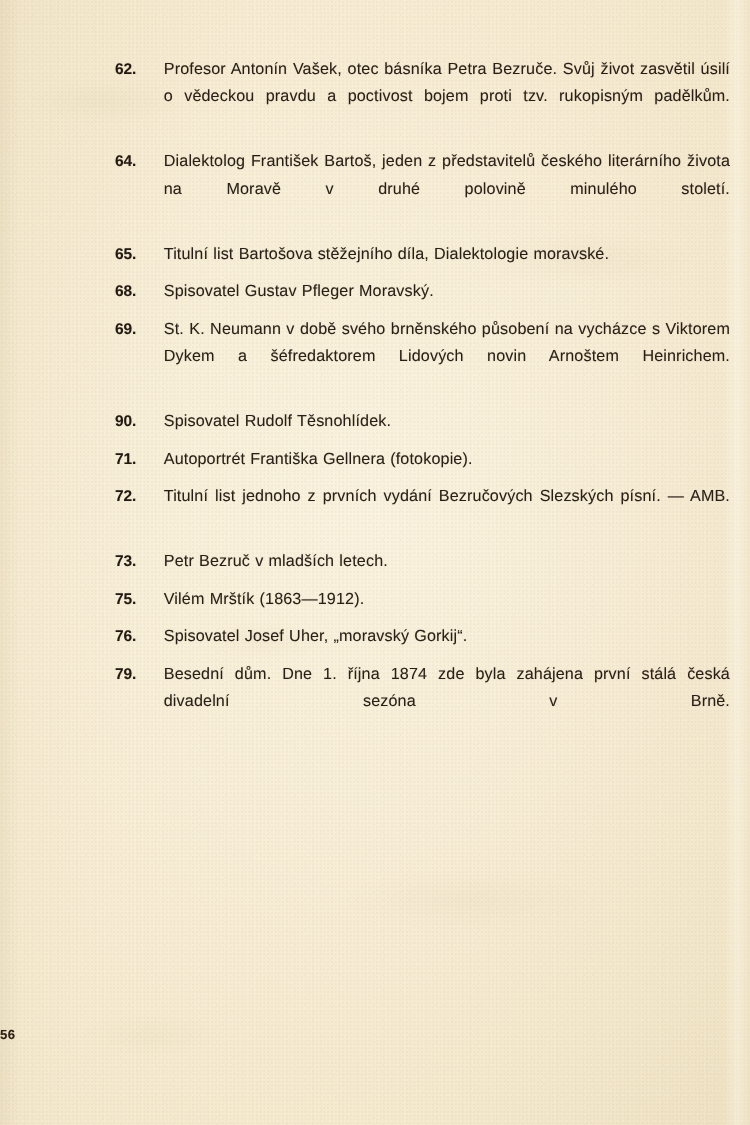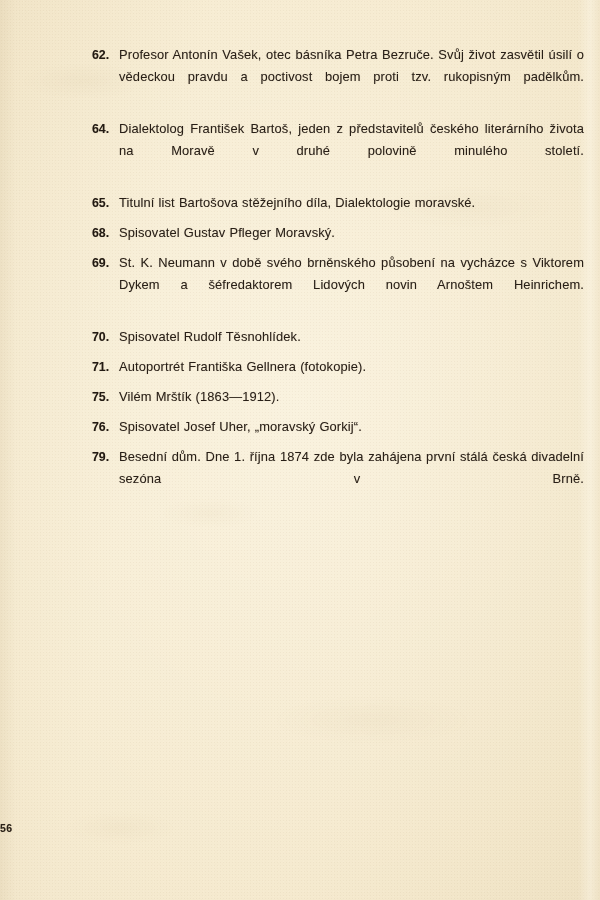--- a/index.html
+++ b/index.html
@@ -93,21 +93,21 @@
     font-weight: bold;
     font-size: 12.4px;
     line-height: 22px;
     color: #221a12;
     letter-spacing: -0.1px;
     white-space: nowrap;
   }
 
   .txt {
     flex: 1 1 auto;
-    margin-left: 10px;
+    margin-left: 22px;
     font-size: 12.9px;
     line-height: 22px;
     color: #281f17;
     text-align: justify;
     text-justify: inter-word;
     letter-spacing: 0.12px;
     word-spacing: 0.4px;
     hyphens: manual;
   }
   
@@ -160,28 +160,36 @@
       </div>
       <div class="entry">
         <div class="num">68.</div>
         <div class="txt single">Spisovatel Gustav Pfleger Moravský.</div>
       </div>
       <div class="entry">
         <div class="num">69.</div>
         <div class="txt">St. K. Neumann v době svého brněnského působení na vycházce s Viktorem Dykem a šéfredaktorem Lidových novin Arnoštem Heinrichem.</div>
       </div>
       <div class="entry">
-        <div class="num">70.</div>
+        <div class="num">90.</div>
         <div class="txt single">Spisovatel Rudolf Těsnohlídek.</div>
       </div>
       <div class="entry">
         <div class="num">71.</div>
         <div class="txt single">Autoportrét Františka Gellnera (fotokopie).</div>
       </div>
       <div class="entry">
+        <div class="num">72.</div>
+        <div class="txt">Titulní list jednoho z prvních vydání Bezručových Slezských písní. — AMB.</div>
+      </div>
+      <div class="entry">
+        <div class="num">73.</div>
+        <div class="txt single">Petr Bezruč v mladších letech.</div>
+      </div>
+      <div class="entry">
         <div class="num">75.</div>
         <div class="txt single">Vilém Mrštík (1863—1912).</div>
       </div>
       <div class="entry">
         <div class="num">76.</div>
         <div class="txt single">Spisovatel Josef Uher, „moravský Gorkij“.</div>
       </div>
       <div class="entry">
         <div class="num">79.</div>
         <div class="txt">Besední dům. Dne 1. října 1874 zde byla zahájena první stálá česká divadelní sezóna v Brně.</div>

